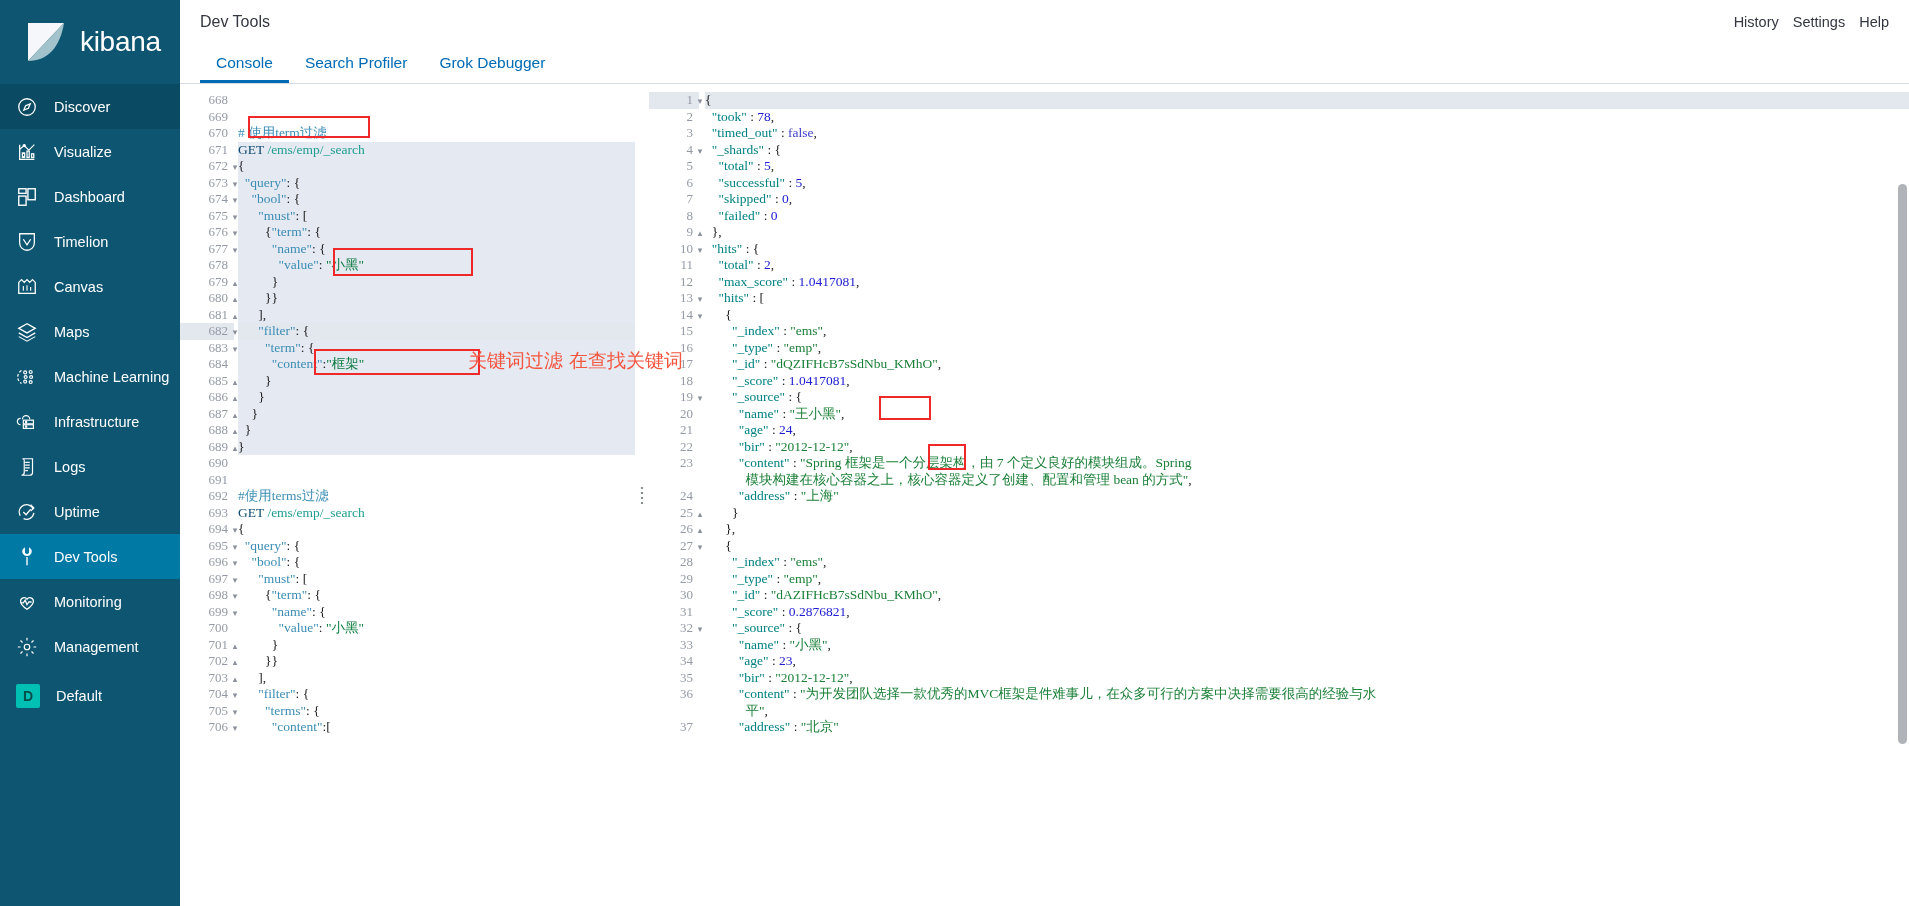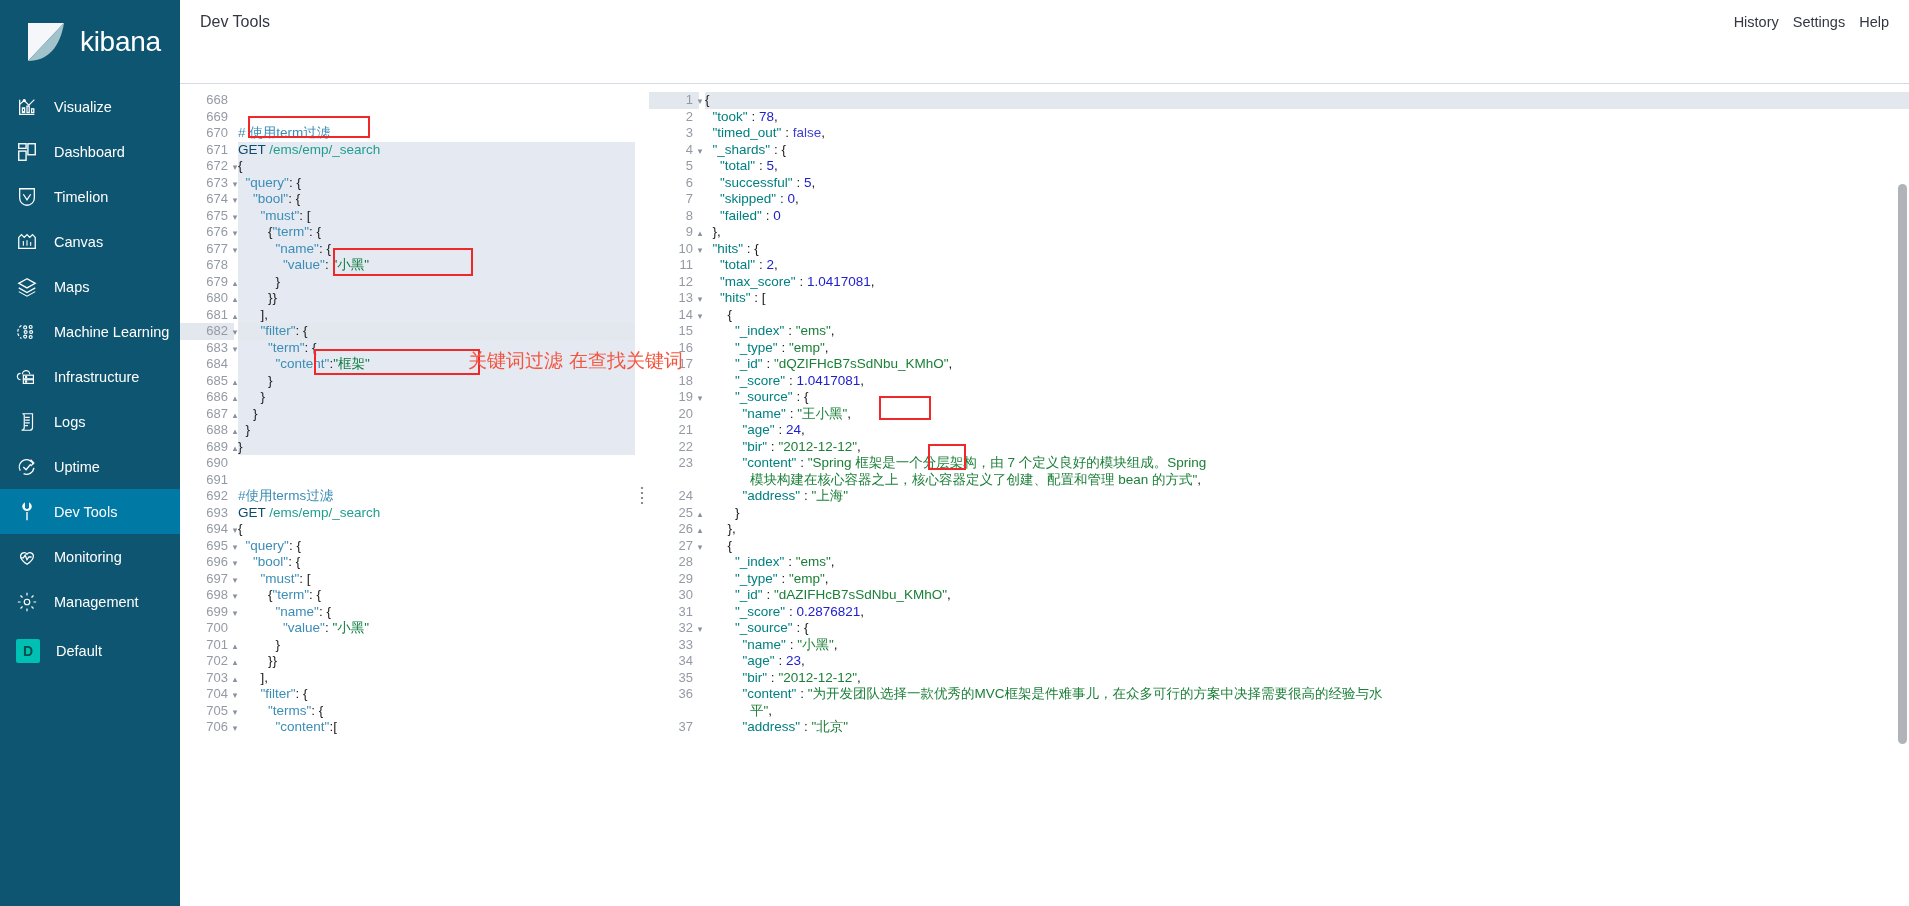--- a/index.html
+++ b/index.html
@@ -73,21 +73,21 @@
   .pane-left { width: 455px; min-width: 455px; border-right: 0px solid #d3dae6; background: #fff; }
   .splitter {
     width: 14px; min-width: 14px; background: #fff;
     display: flex; align-items: center; justify-content: center;
     cursor: col-resize; position: relative;
   }
   .splitter .dots { color: #69707d; font-size: 13px; line-height: 4px; letter-spacing: 0; }
   .pane-right { flex: 1; background: #fff; position: relative; }
 
   .editor {
-    font-family: Liberation Sans, sans-serif;
+    font-family: Liberation Serif, serif;
     font-size: 13.5px;
     line-height: 16.5px;
     position: relative;
     height: 100%;
     white-space: pre;
   }
   .gutter {
     position: absolute; left: 0; top: 0; bottom: 0;
     width: 54px; background: #fff; text-align: right;
     color: #949aa5; font-size: 13px; padding-top: 8px;
@@ -155,20 +155,29 @@
         <svg viewBox="0 0 42 42" width="42" height="42">
           <path d="M2,2 L2,40 L38,2 Z" fill="#f5f7fa"></path>
           <path d="M2,40 C22,40 34,26 38,2 L2,40 Z" fill="#a2c2cc"></path>
         </svg>
       </span>
       <span class="brand-name">kibana</span>
     </div>
 
     <nav class="nav">
 
+      <div class="nav-item hover-dark">
+        <span class="nav-icon">
+          <svg viewBox="0 0 24 24" fill="none" stroke="#fff" stroke-width="1.4">
+              <circle cx="12" cy="12" r="9"></circle>
+              <path d="M15.5 8.5L10.5 10.5L8.5 15.5L13.5 13.5Z"></path>
+            </svg>
+        </span>
+        <span class="nav-label">Discover</span>
+      </div>
 
       <div class="nav-item">
         <span class="nav-icon">
           <svg viewBox="0 0 24 24" fill="none" stroke="#fff" stroke-width="1.4">
               <path d="M4 4v16h16"></path>
               <path d="M4 9l5-4 5 5 6-6" stroke-width="1.2"></path>
               <circle cx="9" cy="5" r="1.1" fill="#fff"></circle>
               <rect x="7" y="13" width="2.4" height="5"></rect>
               <rect x="12" y="11" width="2.4" height="7"></rect>
               <rect x="17" y="14" width="2.4" height="4"></rect>
@@ -312,20 +321,25 @@
 
     <header class="topbar">
       <div class="topbar-row1">
         <span class="app-title">Dev Tools</span>
         <div class="topbar-actions">
           <span class="topbar-action">History</span>
           <span class="topbar-action">Settings</span>
           <span class="topbar-action">Help</span>
         </div>
       </div>
+      <div class="tabs">
+        <div class="tab active">Console</div>
+        <div class="tab">Search Profiler</div>
+        <div class="tab">Grok Debugger</div>
+      </div>
     </header>
 
     <div class="console">
 
       <div class="pane pane-left">
         <div class="editor">
           <div class="req-bg" id="reqbg" style="top: 57.5px; height: 313.5px; width: 555px;"></div>
           <div class="gutter" id="gutter-left"><div class="gutter-line">668</div><div class="gutter-line">669</div><div class="gutter-line">670</div><div class="gutter-line">671</div><div class="gutter-line">672<span class="fold">▾</span></div><div class="gutter-line">673<span class="fold">▾</span></div><div class="gutter-line">674<span class="fold">▾</span></div><div class="gutter-line">675<span class="fold">▾</span></div><div class="gutter-line">676<span class="fold">▾</span></div><div class="gutter-line">677<span class="fold">▾</span></div><div class="gutter-line">678</div><div class="gutter-line">679<span class="fold">▴</span></div><div class="gutter-line">680<span class="fold">▴</span></div><div class="gutter-line">681<span class="fold">▴</span></div><div class="gutter-line active">682<span class="fold">▾</span></div><div class="gutter-line">683<span class="fold">▾</span></div><div class="gutter-line">684</div><div class="gutter-line">685<span class="fold">▴</span></div><div class="gutter-line">686<span class="fold">▴</span></div><div class="gutter-line">687<span class="fold">▴</span></div><div class="gutter-line">688<span class="fold">▴</span></div><div class="gutter-line">689<span class="fold">▴</span></div><div class="gutter-line">690</div><div class="gutter-line">691</div><div class="gutter-line">692</div><div class="gutter-line">693</div><div class="gutter-line">694<span class="fold">▾</span></div><div class="gutter-line">695<span class="fold">▾</span></div><div class="gutter-line">696<span class="fold">▾</span></div><div class="gutter-line">697<span class="fold">▾</span></div><div class="gutter-line">698<span class="fold">▾</span></div><div class="gutter-line">699<span class="fold">▾</span></div><div class="gutter-line">700</div><div class="gutter-line">701<span class="fold">▴</span></div><div class="gutter-line">702<span class="fold">▴</span></div><div class="gutter-line">703<span class="fold">▴</span></div><div class="gutter-line">704<span class="fold">▾</span></div><div class="gutter-line">705<span class="fold">▾</span></div><div class="gutter-line">706<span class="fold">▾</span></div></div>
           <div class="code code-left" id="code-left"><div class="ln">&nbsp;</div><div class="ln">&nbsp;</div><div class="ln"><span class="t-comment"># 使用term过滤</span></div><div class="ln"><span class="t-method">GET</span><span class="t-plain"> </span><span class="t-url">/ems/emp/_search</span></div><div class="ln"><span class="t-punct">{</span></div><div class="ln"><span class="t-plain">  </span><span class="t-key">"query"</span><span class="t-punct">: {</span></div><div class="ln"><span class="t-plain">    </span><span class="t-key">"bool"</span><span class="t-punct">: {</span></div><div class="ln"><span class="t-plain">      </span><span class="t-key">"must"</span><span class="t-punct">: [</span></div><div class="ln"><span class="t-plain">        {</span><span class="t-key">"term"</span><span class="t-punct">: {</span></div><div class="ln"><span class="t-plain">          </span><span class="t-key">"name"</span><span class="t-punct">: {</span></div><div class="ln"><span class="t-plain">            </span><span class="t-key">"value"</span><span class="t-punct">: </span><span class="t-str">"小黑"</span></div><div class="ln"><span class="t-punct">          }</span></div><div class="ln"><span class="t-punct">        }}</span></div><div class="ln"><span class="t-punct">      ],</span></div><div class="ln hl"><span class="t-plain">      </span><span class="t-key">"filter"</span><span class="t-punct">: {</span></div><div class="ln"><span class="t-plain">        </span><span class="t-key">"term"</span><span class="t-punct">: {</span></div><div class="ln"><span class="t-plain">          </span><span class="t-key">"content"</span><span class="t-punct">:</span><span class="t-str">"框架"</span></div><div class="ln"><span class="t-punct">        }</span></div><div class="ln"><span class="t-punct">      }</span></div><div class="ln"><span class="t-punct">    }</span></div><div class="ln"><span class="t-punct">  }</span></div><div class="ln"><span class="t-punct">}</span></div><div class="ln">&nbsp;</div><div class="ln">&nbsp;</div><div class="ln"><span class="t-comment">#使用terms过滤</span></div><div class="ln"><span class="t-method">GET</span><span class="t-plain"> </span><span class="t-url">/ems/emp/_search</span></div><div class="ln"><span class="t-punct">{</span></div><div class="ln"><span class="t-plain">  </span><span class="t-key">"query"</span><span class="t-punct">: {</span></div><div class="ln"><span class="t-plain">    </span><span class="t-key">"bool"</span><span class="t-punct">: {</span></div><div class="ln"><span class="t-plain">      </span><span class="t-key">"must"</span><span class="t-punct">: [</span></div><div class="ln"><span class="t-plain">        {</span><span class="t-key">"term"</span><span class="t-punct">: {</span></div><div class="ln"><span class="t-plain">          </span><span class="t-key">"name"</span><span class="t-punct">: {</span></div><div class="ln"><span class="t-plain">            </span><span class="t-key">"value"</span><span class="t-punct">: </span><span class="t-str">"小黑"</span></div><div class="ln"><span class="t-punct">          }</span></div><div class="ln"><span class="t-punct">        }}</span></div><div class="ln"><span class="t-punct">      ],</span></div><div class="ln"><span class="t-plain">      </span><span class="t-key">"filter"</span><span class="t-punct">: {</span></div><div class="ln"><span class="t-plain">        </span><span class="t-key">"terms"</span><span class="t-punct">: {</span></div><div class="ln"><span class="t-plain">          </span><span class="t-key">"content"</span><span class="t-punct">:[</span></div></div>
 

